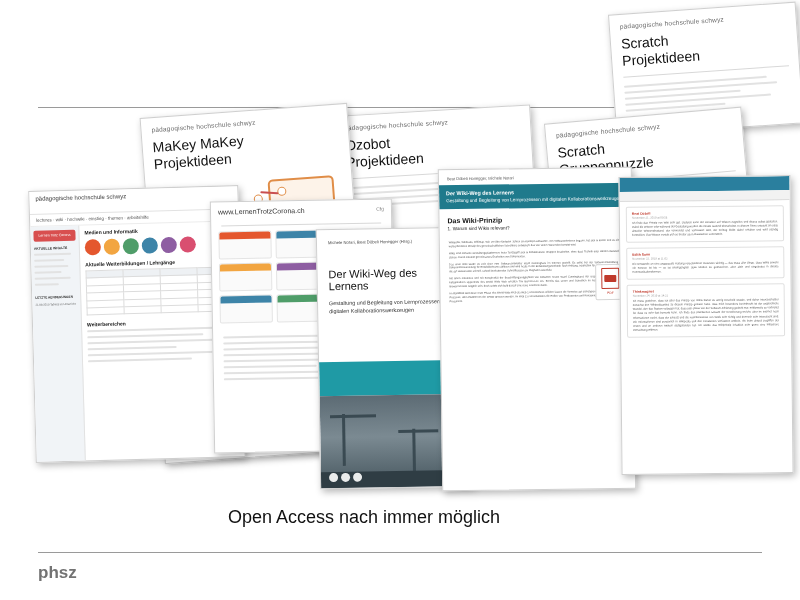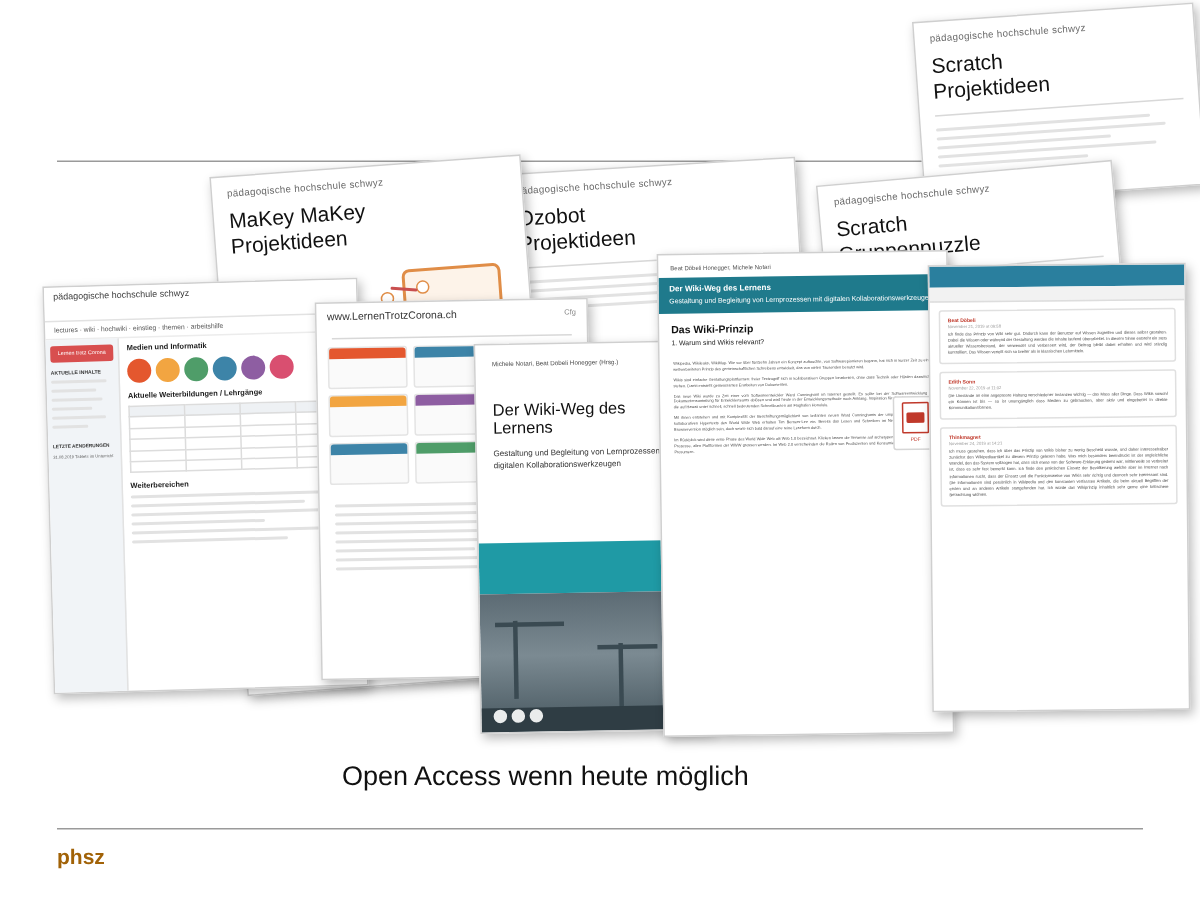--- a/index.html
+++ b/index.html
@@ -40,23 +40,23 @@
     left: 38px;
     top: 552px;
     width: 724px;
     height: 1px;
     background: #9a9a9a;
   }
   .footer-logo {
     position: absolute;
     left: 38px;
     top: 563px;
-    font-size: 14px;
+    font-size: 17px;
     font-weight: bold;
-    color: #a16207;
+    color: #737373;
   }
   .caption {
     position: absolute;
     left: 228px;
     top: 507px;
     font-size: 18px;
     color: #111111;
     white-space: nowrap;
   }
 
@@ -528,17 +528,17 @@
       <div class="who">Thinkmagnet</div>
       <div class="when">November 24, 2019 at 14:21</div>
       <div class="body">
         Ich muss gestehen, dass ich über das Prinzip von Wikis bisher zu wenig Bescheid wusste, und daher interessehalber zunächst den Wikipediaartikel zu diesem Prinzip gelesen habe. Was mich besonders beeindruckt ist der ungleichliche Wandel, den das System vollzogen hat, dass sich etwas von der Software-Erklärung gedreht war, mittlerweile so verbreitet ist, dass es sehr fast bemerkt kann.
         Ich finde den praktischen Einsatz der Bevölkerung welche aber im Internet nach Informationen sucht, dass der Einsatz und die Funktionsweise von Wikis sehr richtig und dennoch sehr interessant sind. Die Informationen sind persönlich in Wikipedia und den konstanten verfassten Artikeln, die beim aktuell Begriffen der ersten und an anderen Artikeln stattgefunden hat.
         Ich würde das Wikiprinzip inhaltlich sehr gerne eine kritischere Betrachtung widmen.
       </div>
     </div>
   </div>
 
-  <div class="caption">Open Access wenn heute möglich</div>
+  <div class="caption">Open Access nach immer möglich</div>
   <div class="rule-bottom"></div>
   <div class="footer-logo">phsz</div>
 
 </div>
 
 </body></html>

